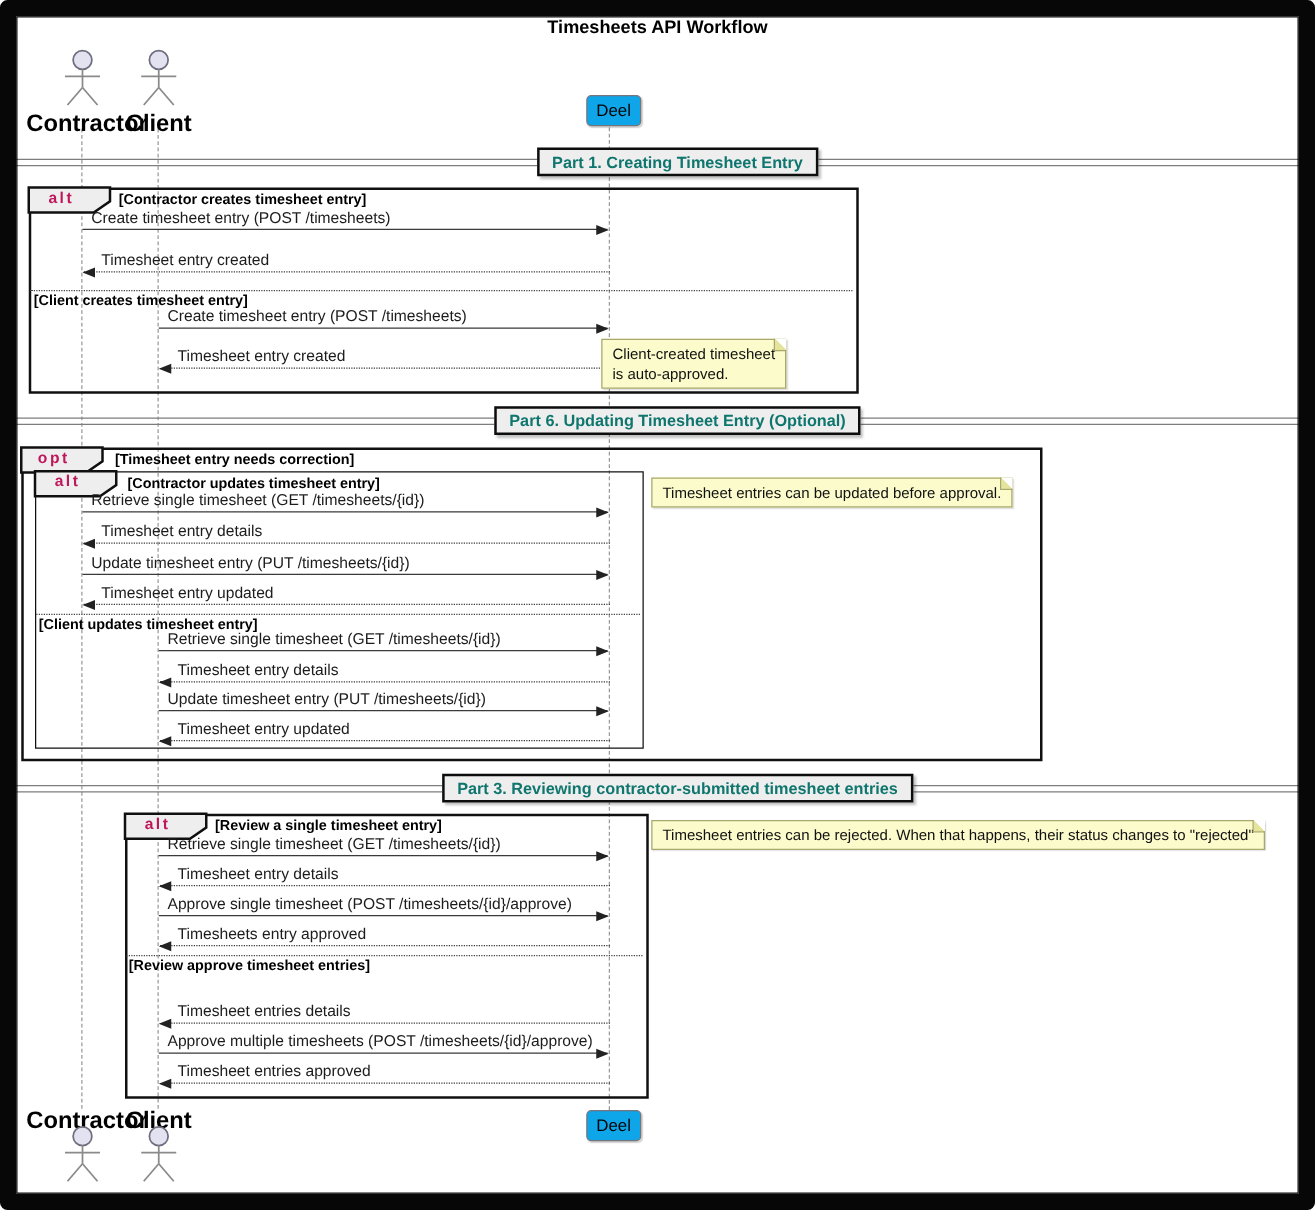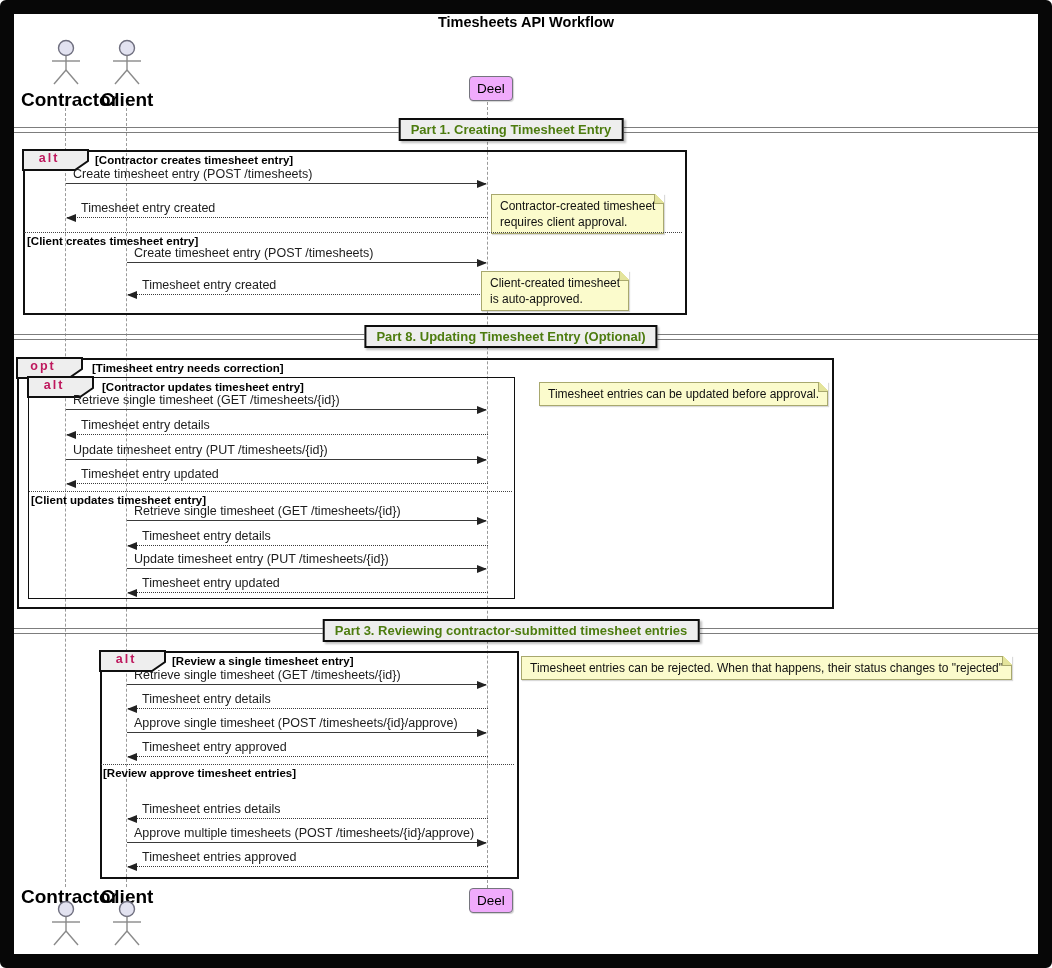--- a/index.html
+++ b/index.html
@@ -13,28 +13,28 @@
          font-size:14.5px;font-weight:bold;color:#000;}
 
   
   .lifeline{position:absolute;width:0;border-left:1px dashed #9a9a9a;}
 
   
   .actor-label{position:absolute;width:90px;text-align:center;font-size:19px;color:#000;font-weight:bold;}
   .actor-fig{position:absolute;}
 
   
-  .participant{position:absolute;background:#f0abfc;border:1px solid #75757e;border-radius:4px;
+  .participant{position:absolute;background:#0ea5e9;border:1px solid #75757e;border-radius:4px;
                font-size:13.5px;color:#000;padding:4px 7px;box-shadow:1px 1px 1px rgba(0,0,0,.18);}
 
   
   .sep{position:absolute;left:5px;right:5px;height:4px;border-top:1px solid #7d7d7d;border-bottom:1px solid #7d7d7d;}
-  .sep-label{position:absolute;left:511px;transform:translateX(-50%);background:#EEEEEE;
+  .sep-label{position:absolute;left:542px;transform:translateX(-50%);background:#EEEEEE;
              border:2px solid #0d0d0d;padding:2px 10px;font-size:13px;font-weight:bold;
-             white-space:nowrap;color:#4d7c0f;box-shadow:2px 2px 2px rgba(0,0,0,.25);z-index:6;}
+             white-space:nowrap;color:#0f766e;box-shadow:2px 2px 2px rgba(0,0,0,.25);z-index:6;}
 
   
   .frag{position:absolute;border:2px solid #101010;}
   .frag-divider{position:absolute;border-top:1px dotted #444;height:0;}
   .frag-key{position:absolute;width:66px;height:21px;}
   .frag-key svg{position:absolute;left:-2px;top:-2px;}
   .frag-key .kw{position:absolute;left:0;top:1px;width:52px;text-align:center;
                 font-size:12.5px;font-weight:bold;letter-spacing:2px;color:#be185d;}
   .cond{position:absolute;font-size:11.5px;font-weight:bold;color:#000;white-space:nowrap;}
 
@@ -106,41 +106,39 @@
   <div class="msg solid" style="left:66px;top:167px;width:420px;">
     <span class="lbl">Create timesheet entry (POST /timesheets)</span>
     <div class="line"></div>
       <div class="head"></div>
   </div>
   <div class="msg return" style="left:67px;top:201px;width:421px;">
     <span class="lbl">Timesheet entry created</span>
     <div class="line"></div>
       <div class="head"></div>
   </div>
-  <div class="note" style="left:491px;top:194px;">Contractor-created timesheet
-requires client approval.</div>
 
   <div class="frag-divider" style="left:24px;top:232px;width:658px;"></div>
   <div class="cond" style="left:27px;top:235px;">[Client creates timesheet entry]</div>
 
   <div class="msg solid" style="left:127px;top:246px;width:359px;">
     <span class="lbl">Create timesheet entry (POST /timesheets)</span>
     <div class="line"></div>
       <div class="head"></div>
   </div>
   <div class="msg return" style="left:128px;top:278px;width:360px;">
     <span class="lbl">Timesheet entry created</span>
     <div class="line"></div>
       <div class="head"></div>
   </div>
   <div class="note" style="left:481px;top:271px;">Client-created timesheet
 is auto-approved.</div>
 
   <div class="sep" style="top:334px;"></div>
-  <div class="sep-label" style="top:325px;">Part 8. Updating Timesheet Entry (Optional)</div>
+  <div class="sep-label" style="top:325px;">Part 6. Updating Timesheet Entry (Optional)</div>
 
   <div class="frag" style="left:17px;top:358px;width:813px;height:247px;"></div>
   <div class="frag-key" style="left:17px;top:358px;">
     <svg width="70" height="25" viewBox="0 0 70 25">
       <path d="M2,2 H67 V13 L54,22 H2 Z" fill="#EEEEEE" stroke="#101010" stroke-width="2"></path>
     </svg>
     <span class="kw">opt</span>
   </div>
   <div class="cond" style="left:92px;top:362px;">[Timesheet entry needs correction]</div>
 
@@ -167,21 +165,21 @@
     <span class="lbl">Update timesheet entry (PUT /timesheets/{id})</span>
     <div class="line"></div>
       <div class="head"></div>
   </div>
   <div class="msg return" style="left:67px;top:467px;width:421px;">
     <span class="lbl">Timesheet entry updated</span>
     <div class="line"></div>
       <div class="head"></div>
   </div>
 
-  <div class="note oneline" style="left:521px;top:382px;margin-left:18px;">Timesheet entries can be updated before approval.</div>
+  <div class="note oneline" style="left:521px;top:382px;">Timesheet entries can be updated before approval.</div>
 
   <div class="frag-divider" style="left:29px;top:491px;width:483px;"></div>
   <div class="cond" style="left:31px;top:494px;">[Client updates timesheet entry]</div>
 
   <div class="msg solid" style="left:127px;top:504px;width:359px;">
     <span class="lbl">Retrieve single timesheet (GET /timesheets/{id})</span>
     <div class="line"></div>
       <div class="head"></div>
   </div>
   <div class="msg return" style="left:128px;top:529px;width:360px;">
@@ -221,21 +219,21 @@
     <span class="lbl">Timesheet entry details</span>
     <div class="line"></div>
       <div class="head"></div>
   </div>
   <div class="msg solid" style="left:127px;top:716px;width:359px;">
     <span class="lbl">Approve single timesheet (POST /timesheets/{id}/approve)</span>
     <div class="line"></div>
       <div class="head"></div>
   </div>
   <div class="msg return" style="left:128px;top:740px;width:360px;">
-    <span class="lbl">Timesheet entry approved</span>
+    <span class="lbl">Timesheets entry approved</span>
     <div class="line"></div>
       <div class="head"></div>
   </div>
 
   <div class="note oneline" style="left:521px;top:656px;">Timesheet entries can be rejected. When that happens, their status changes to "rejected"</div>
 
   <div class="frag-divider" style="left:101px;top:764px;width:413px;"></div>
   <div class="cond" style="left:103px;top:767px;">[Review approve timesheet entries]</div>
 
   <div class="msg return" style="left:128px;top:802px;width:360px;">

